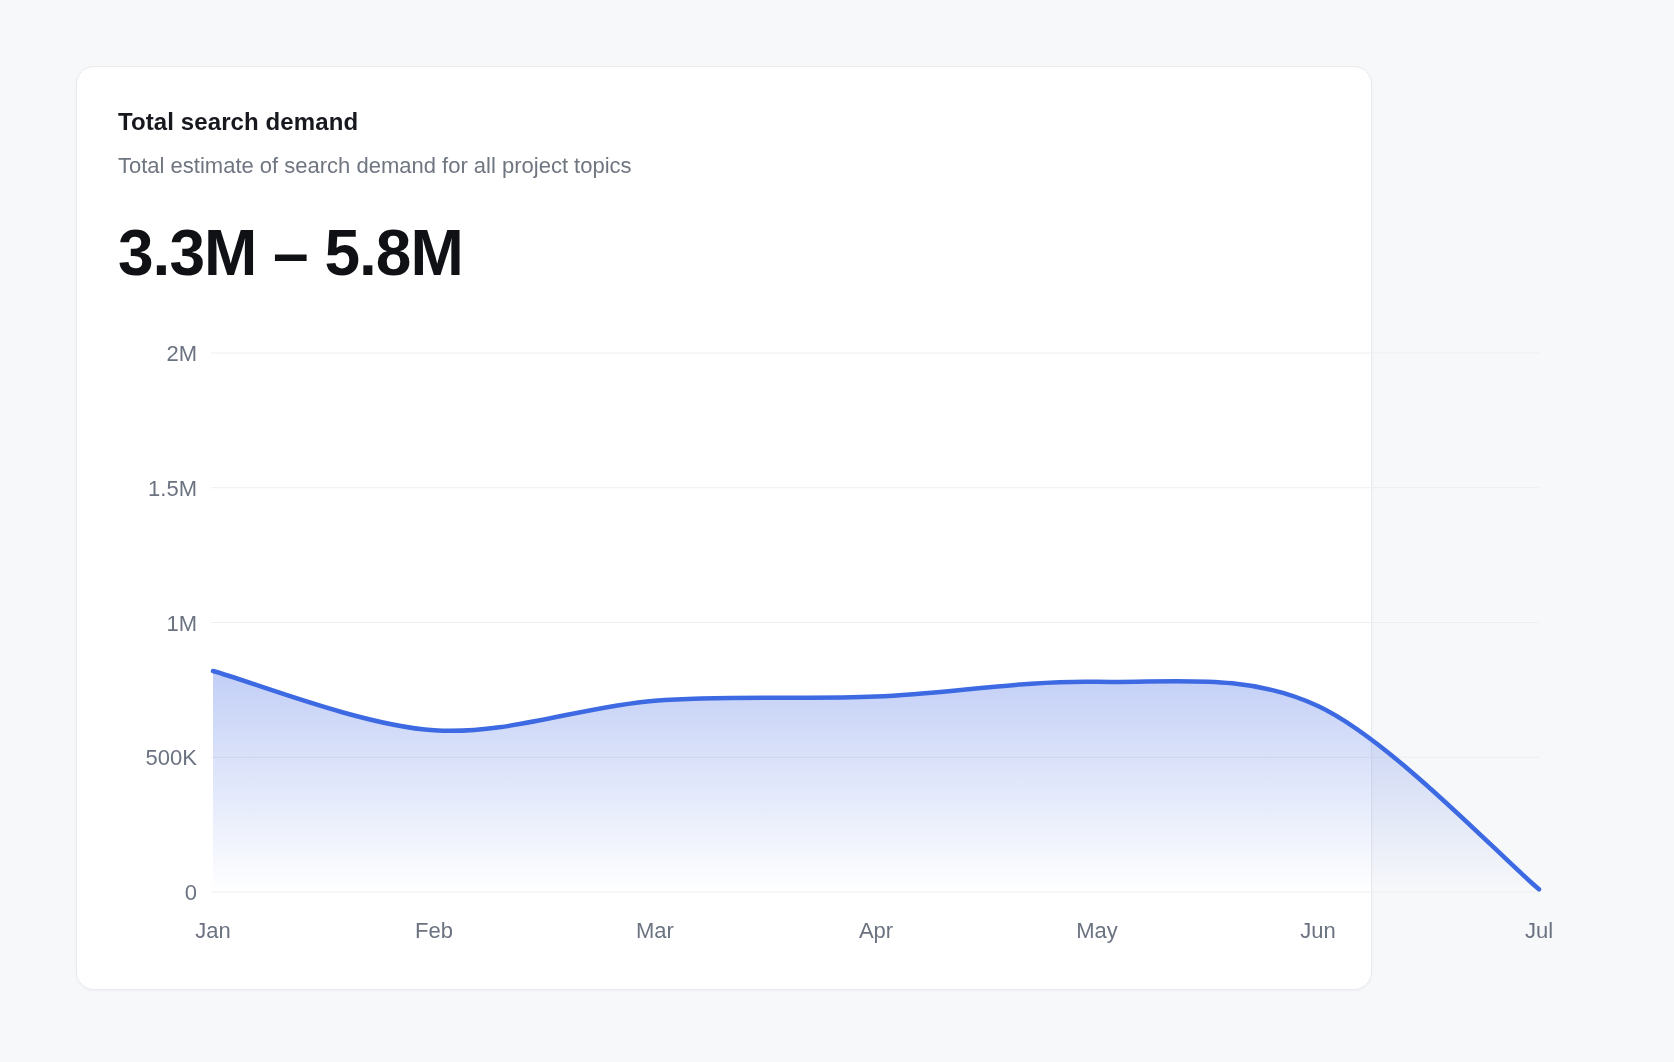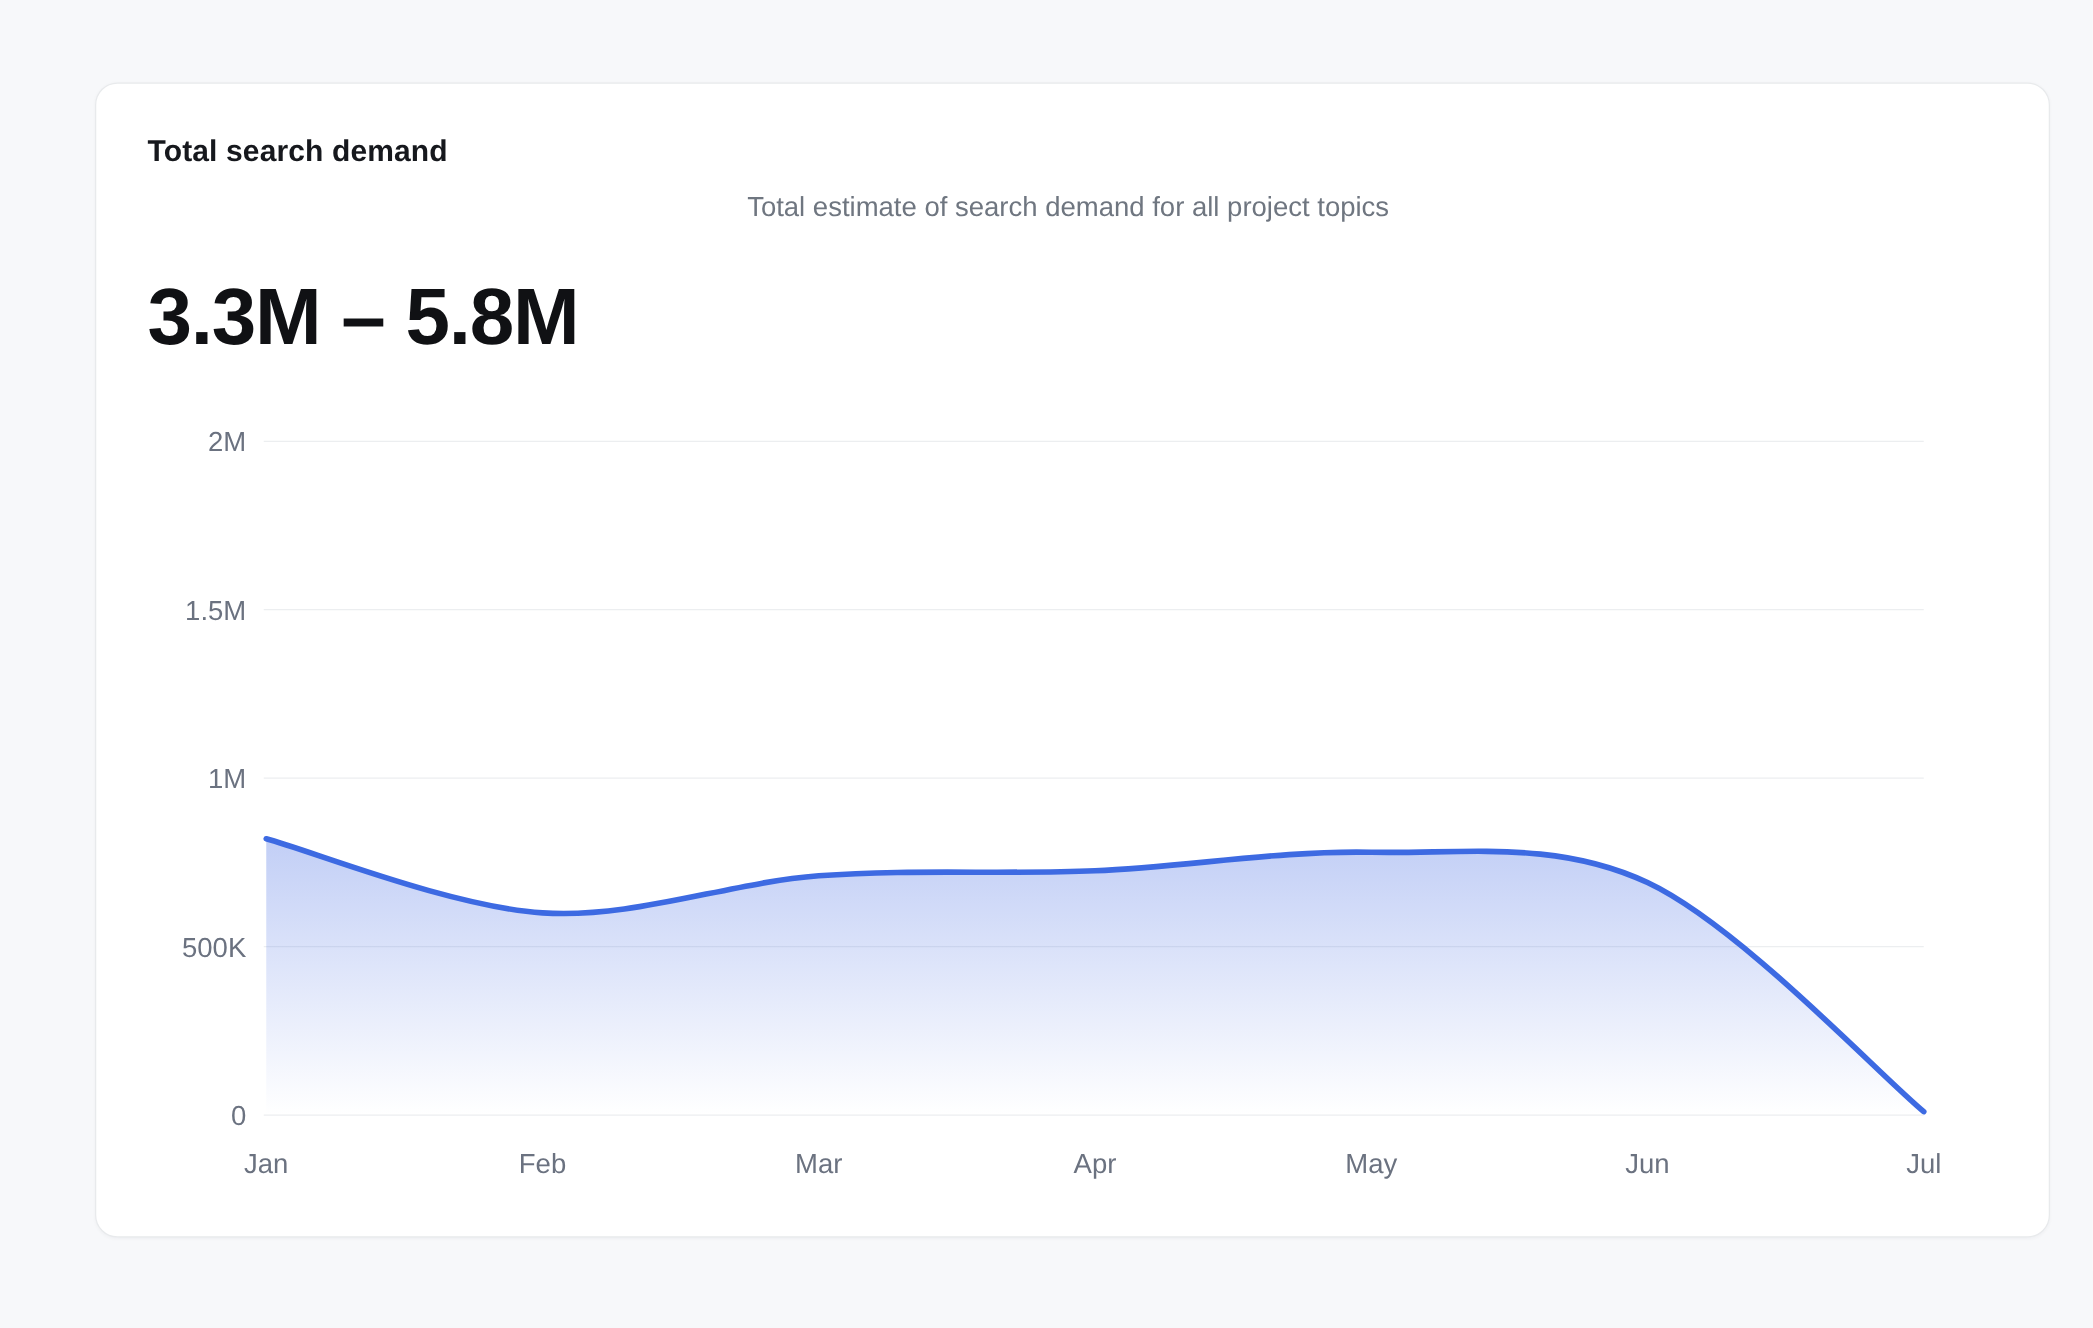--- a/index.html
+++ b/index.html
@@ -7,21 +7,21 @@
     width: 1674px;
     height: 1062px;
     overflow: hidden;
     font-family: "Liberation Sans", "DejaVu Sans", sans-serif;
     background: #f7f8fa;
   }
   .card {
     position: absolute;
     left: 76px;
     top: 66px;
-    width: 1564px;
+    width: 1296px;
     height: 924px;
     background: #ffffff;
     border: 1px solid #e8eaec;
     border-radius: 18px;
     box-shadow: 0 1px 3px rgba(16, 24, 40, 0.04);
   }
   .card-header {
     position: absolute;
     left: 41px;
     top: 40px;
@@ -33,21 +33,20 @@
     color: #16181d;
     line-height: 30px;
     letter-spacing: 0.1px;
   }
   .card-subtitle {
     margin-top: 14px;
     font-size: 22px;
     font-weight: 400;
     color: #6f7680;
     line-height: 30px;
-    text-align: center;
   }
   .headline-range {
     margin-top: 36px;
     font-size: 64px;
     font-weight: 700;
     color: #101114;
     line-height: 72px;
     letter-spacing: -1px;
   }
   .chart-wrap {

